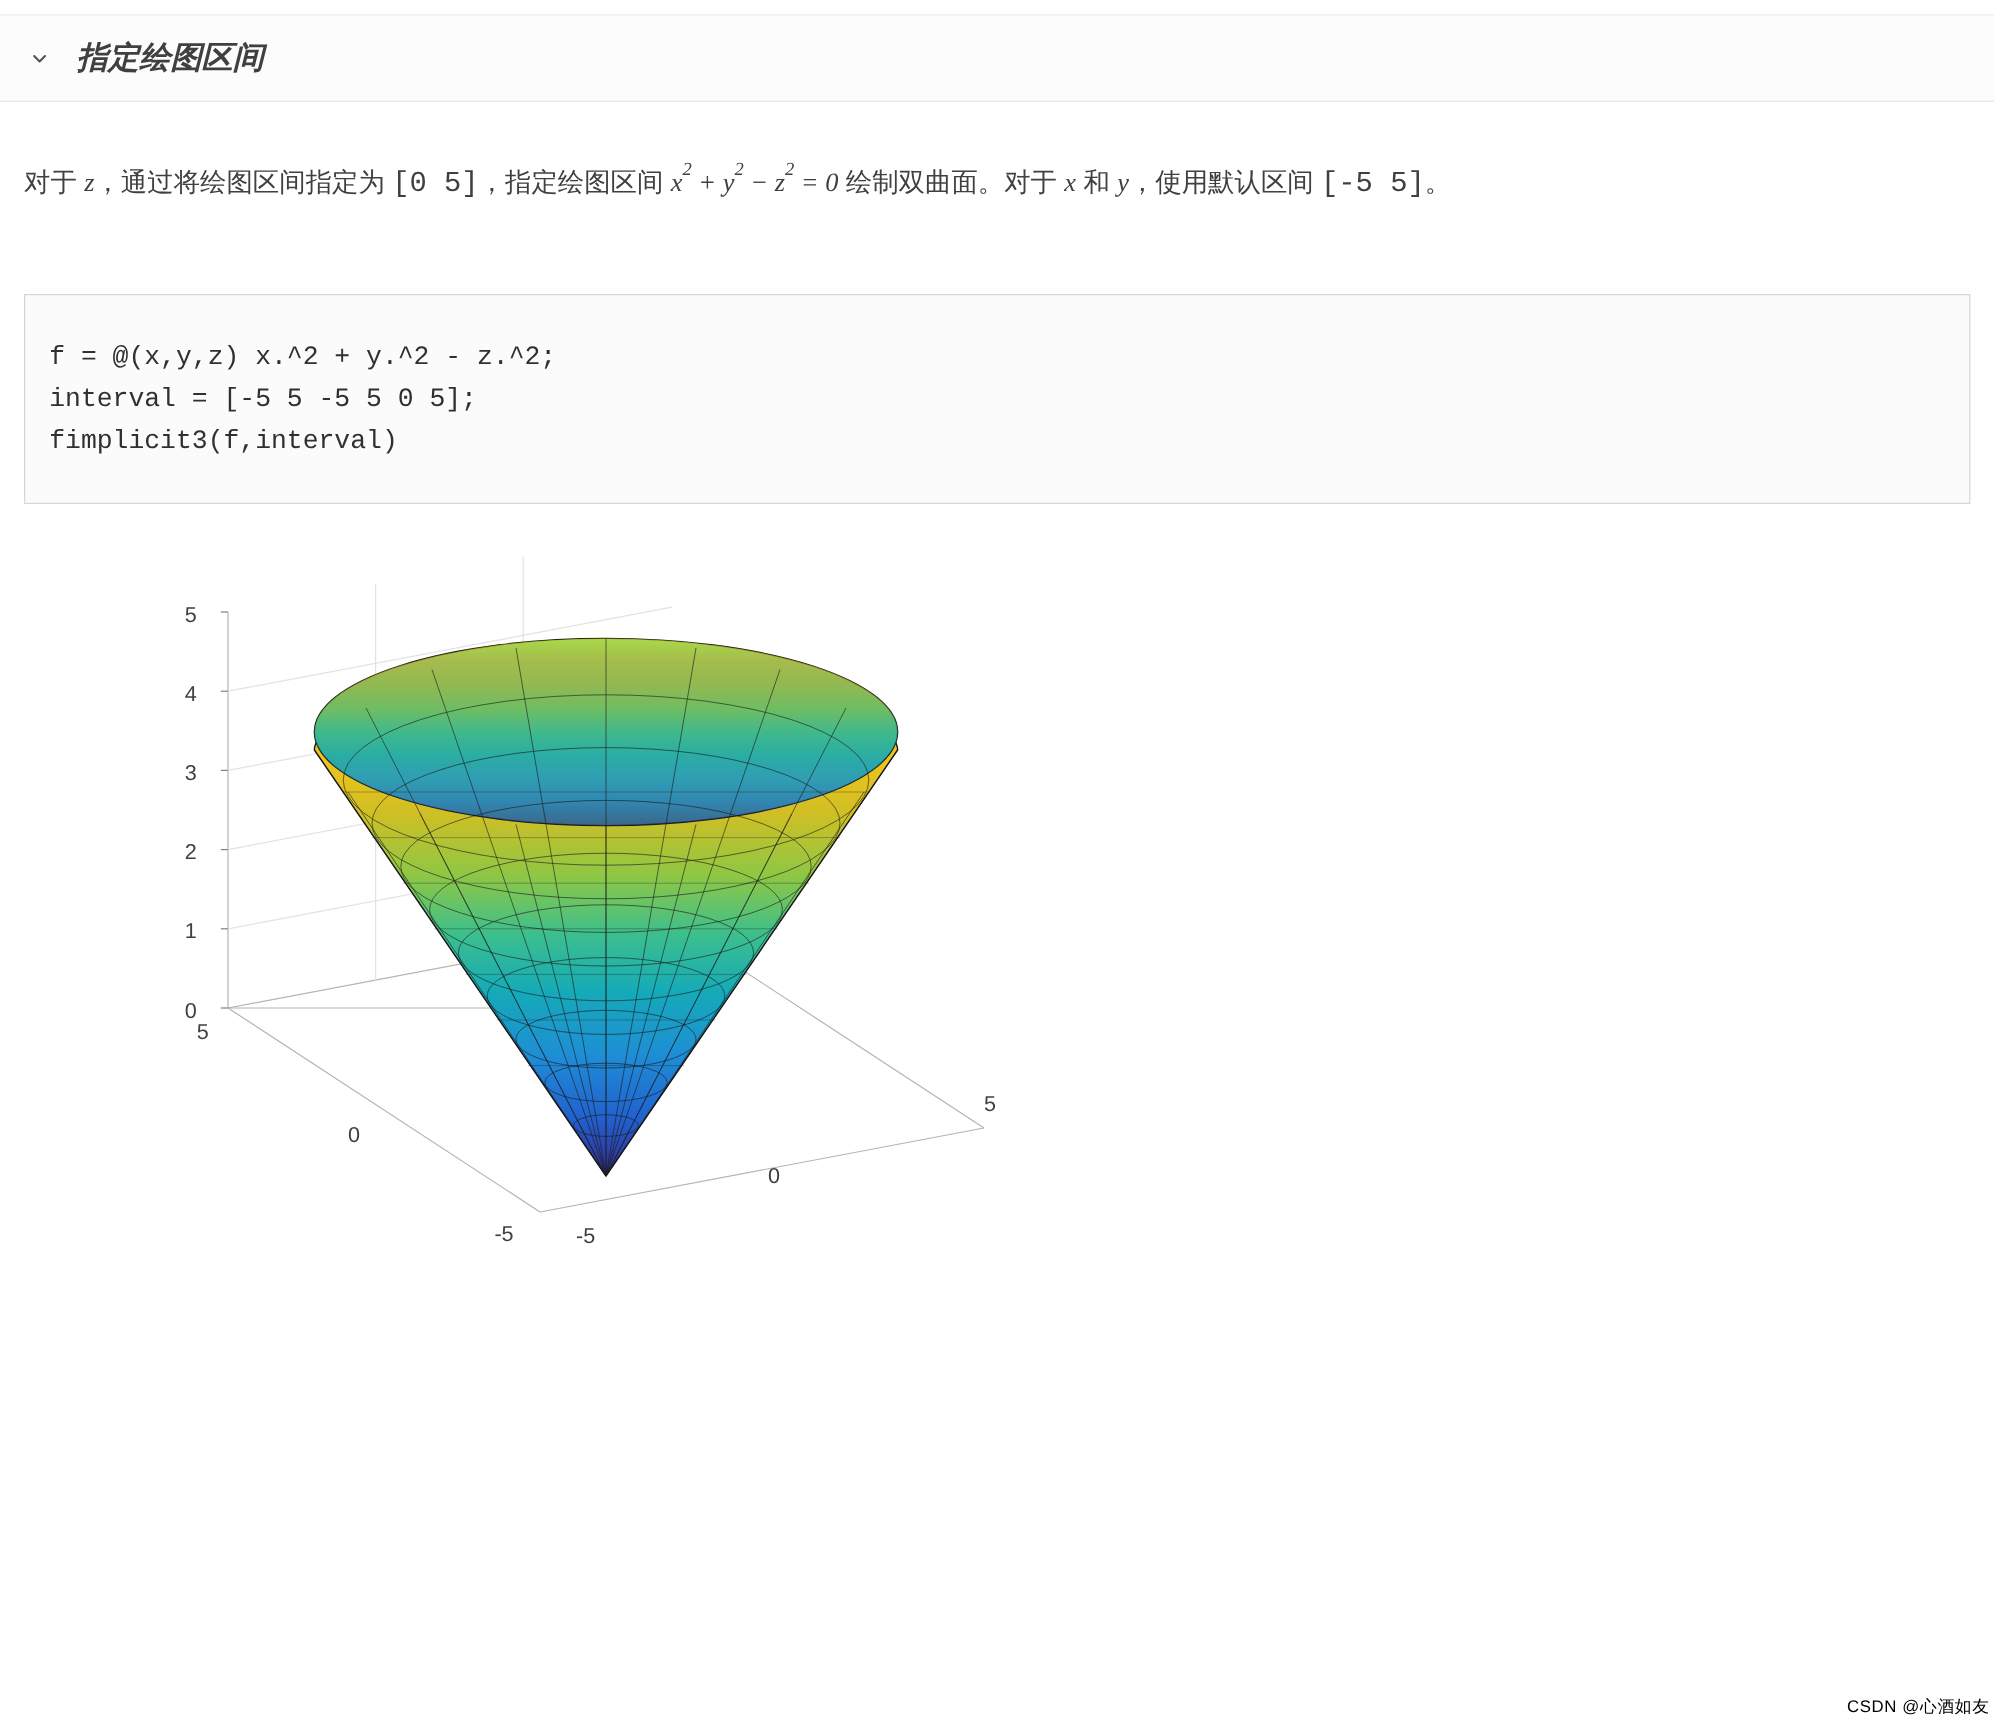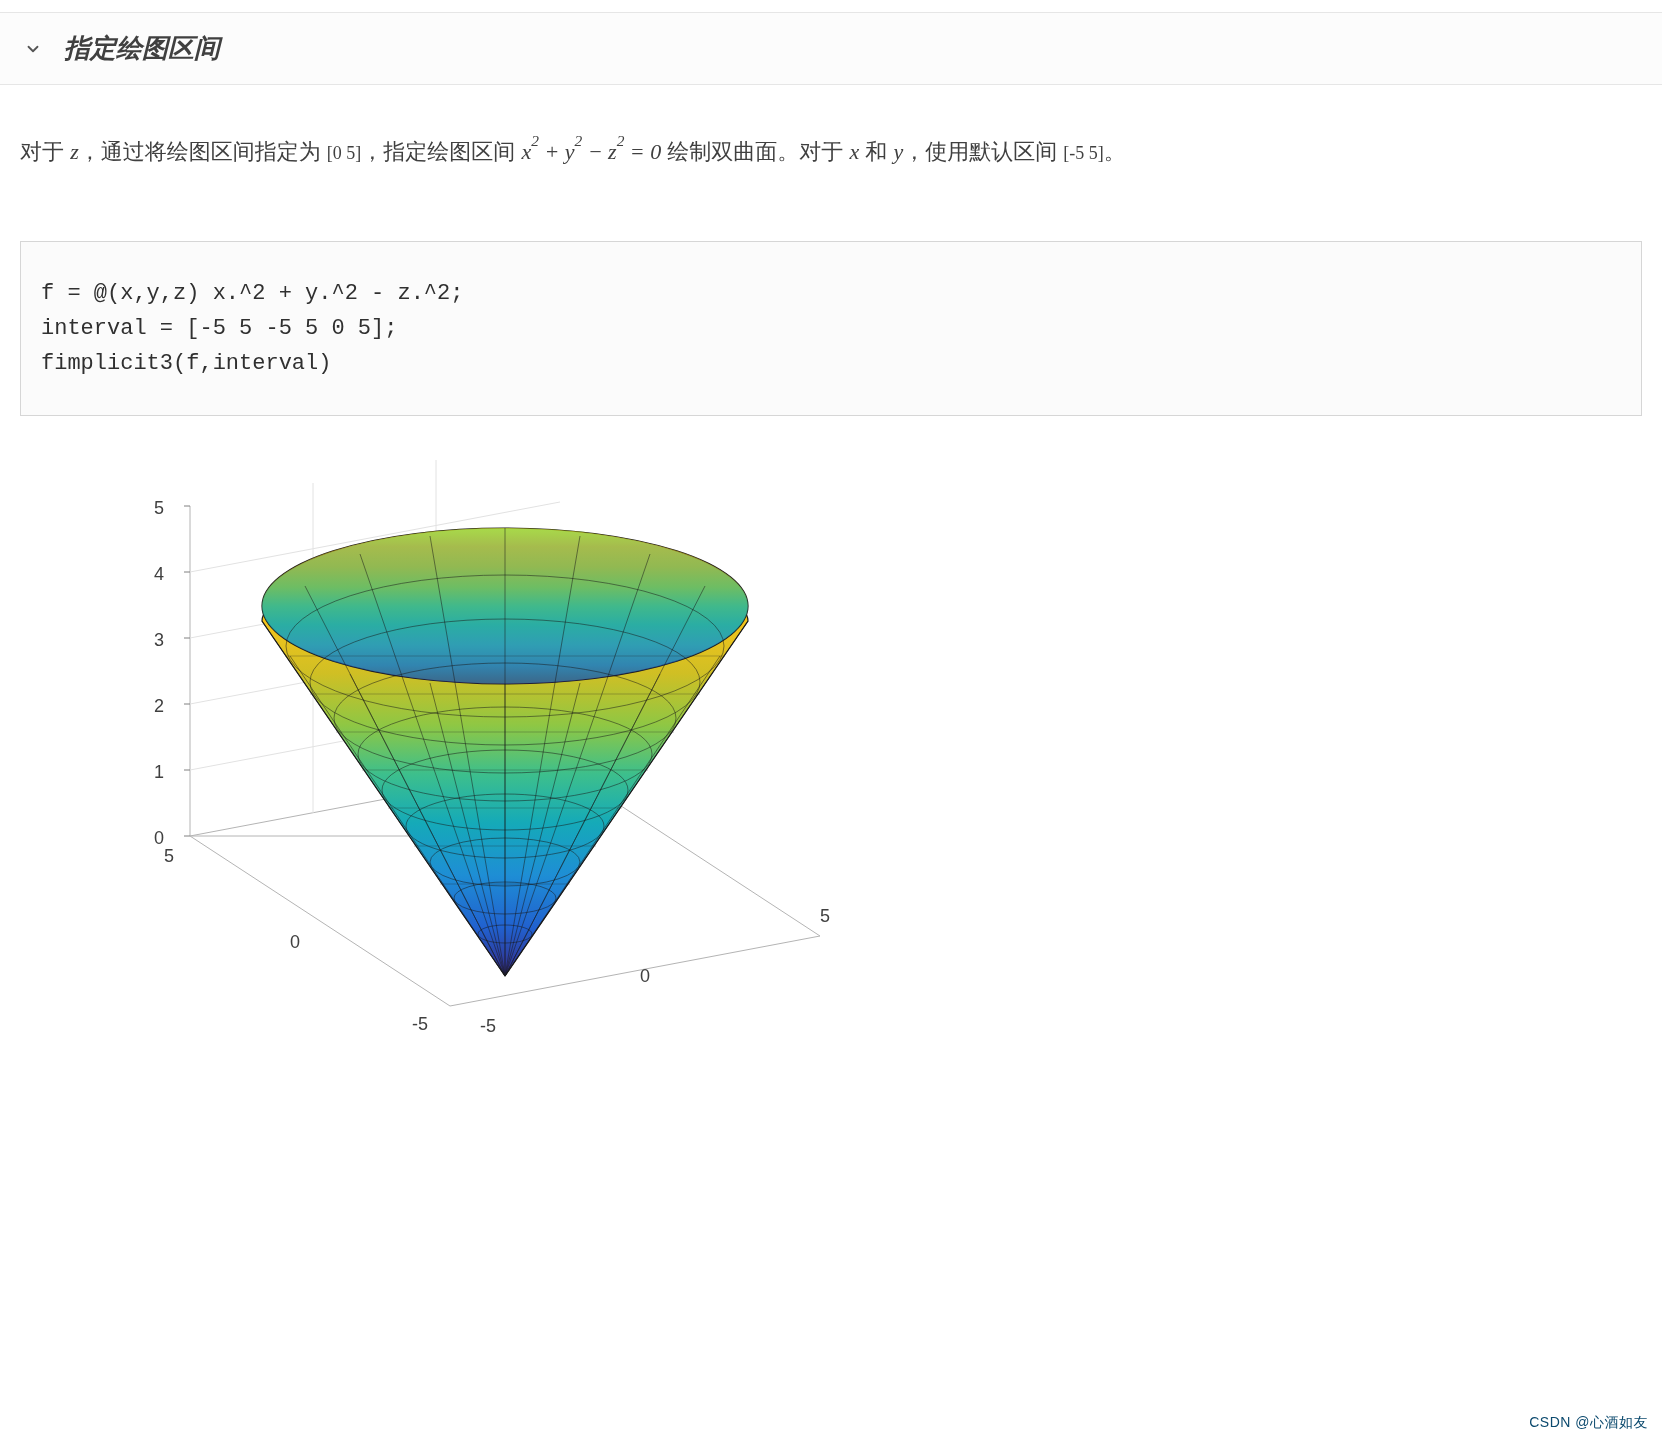--- a/index.html
+++ b/index.html
@@ -5,26 +5,26 @@
   html,body{margin:0;padding:0;background:#fff;font-family:"Helvetica Neue",Arial,"Microsoft YaHei",sans-serif;color:#404040;width:1662px;}
   .topbar{height:12px;background:#fff;border-bottom:1px solid #e6e6e6;}
   .sect-head{display:flex;align-items:center;padding:18px 20px 18px 20px;border-bottom:1px solid #e6e6e6;background:#fcfcfc;}
   .chev{width:26px;height:26px;flex:0 0 26px;display:flex;align-items:center;justify-content:center;color:#555;cursor:pointer;}
   .sect-title{font-size:26px;font-weight:700;color:#404040;margin-left:18px;font-style:italic;}
   .body{padding:26px 20px 20px 20px;}
   .prose{font-size:22px;line-height:1.7;color:#404040;}
   .prose .it{font-style:italic;font-family:"Times New Roman",serif;}
   .prose .eq{font-style:italic;font-family:"Times New Roman",serif;white-space:nowrap;}
   .prose sup{font-size:0.7em;position:relative;top:-0.3em;}
-  .prose code{font-family:Liberation Serif, serif;font-style:normal;font-size:18px;}
+  .prose code{font-family:Liberation Mono, monospace;font-style:normal;font-size:24px;}
   .codeblock{margin-top:70px;border:1px solid #d6d6d6;background:#fbfbfb;padding:34px 20px;font-family:Menlo,Consolas,"Courier New",monospace;font-size:22px;line-height:1.6;white-space:pre;color:#303030;overflow:auto;}
   .figwrap{margin-top:30px;padding-left:60px;}
   .figure{position:relative;width:860px;height:620px;}
   .axlabel{position:absolute;font-family:Arial,Helvetica,sans-serif;font-size:18px;color:#404040;}
-  .watermark{position:fixed;right:14px;bottom:6px;font-size:14px;color:#0c4a6e;letter-spacing:0.5px;pointer-events:none;}
+  .watermark{position:fixed;right:4px;bottom:6px;font-size:14px;color:#000000;letter-spacing:0.5px;pointer-events:none;}
 </style>
 </head>
 <body>
 
 <div class="topbar"></div>
 
 <div class="sect-head">
   <span class="chev">
     <svg width="18" height="18" viewBox="0 0 24 24" fill="none" stroke="#555" stroke-width="2.4" stroke-linecap="round" stroke-linejoin="round">
         <polyline points="6 9 12 15 18 9"></polyline>

